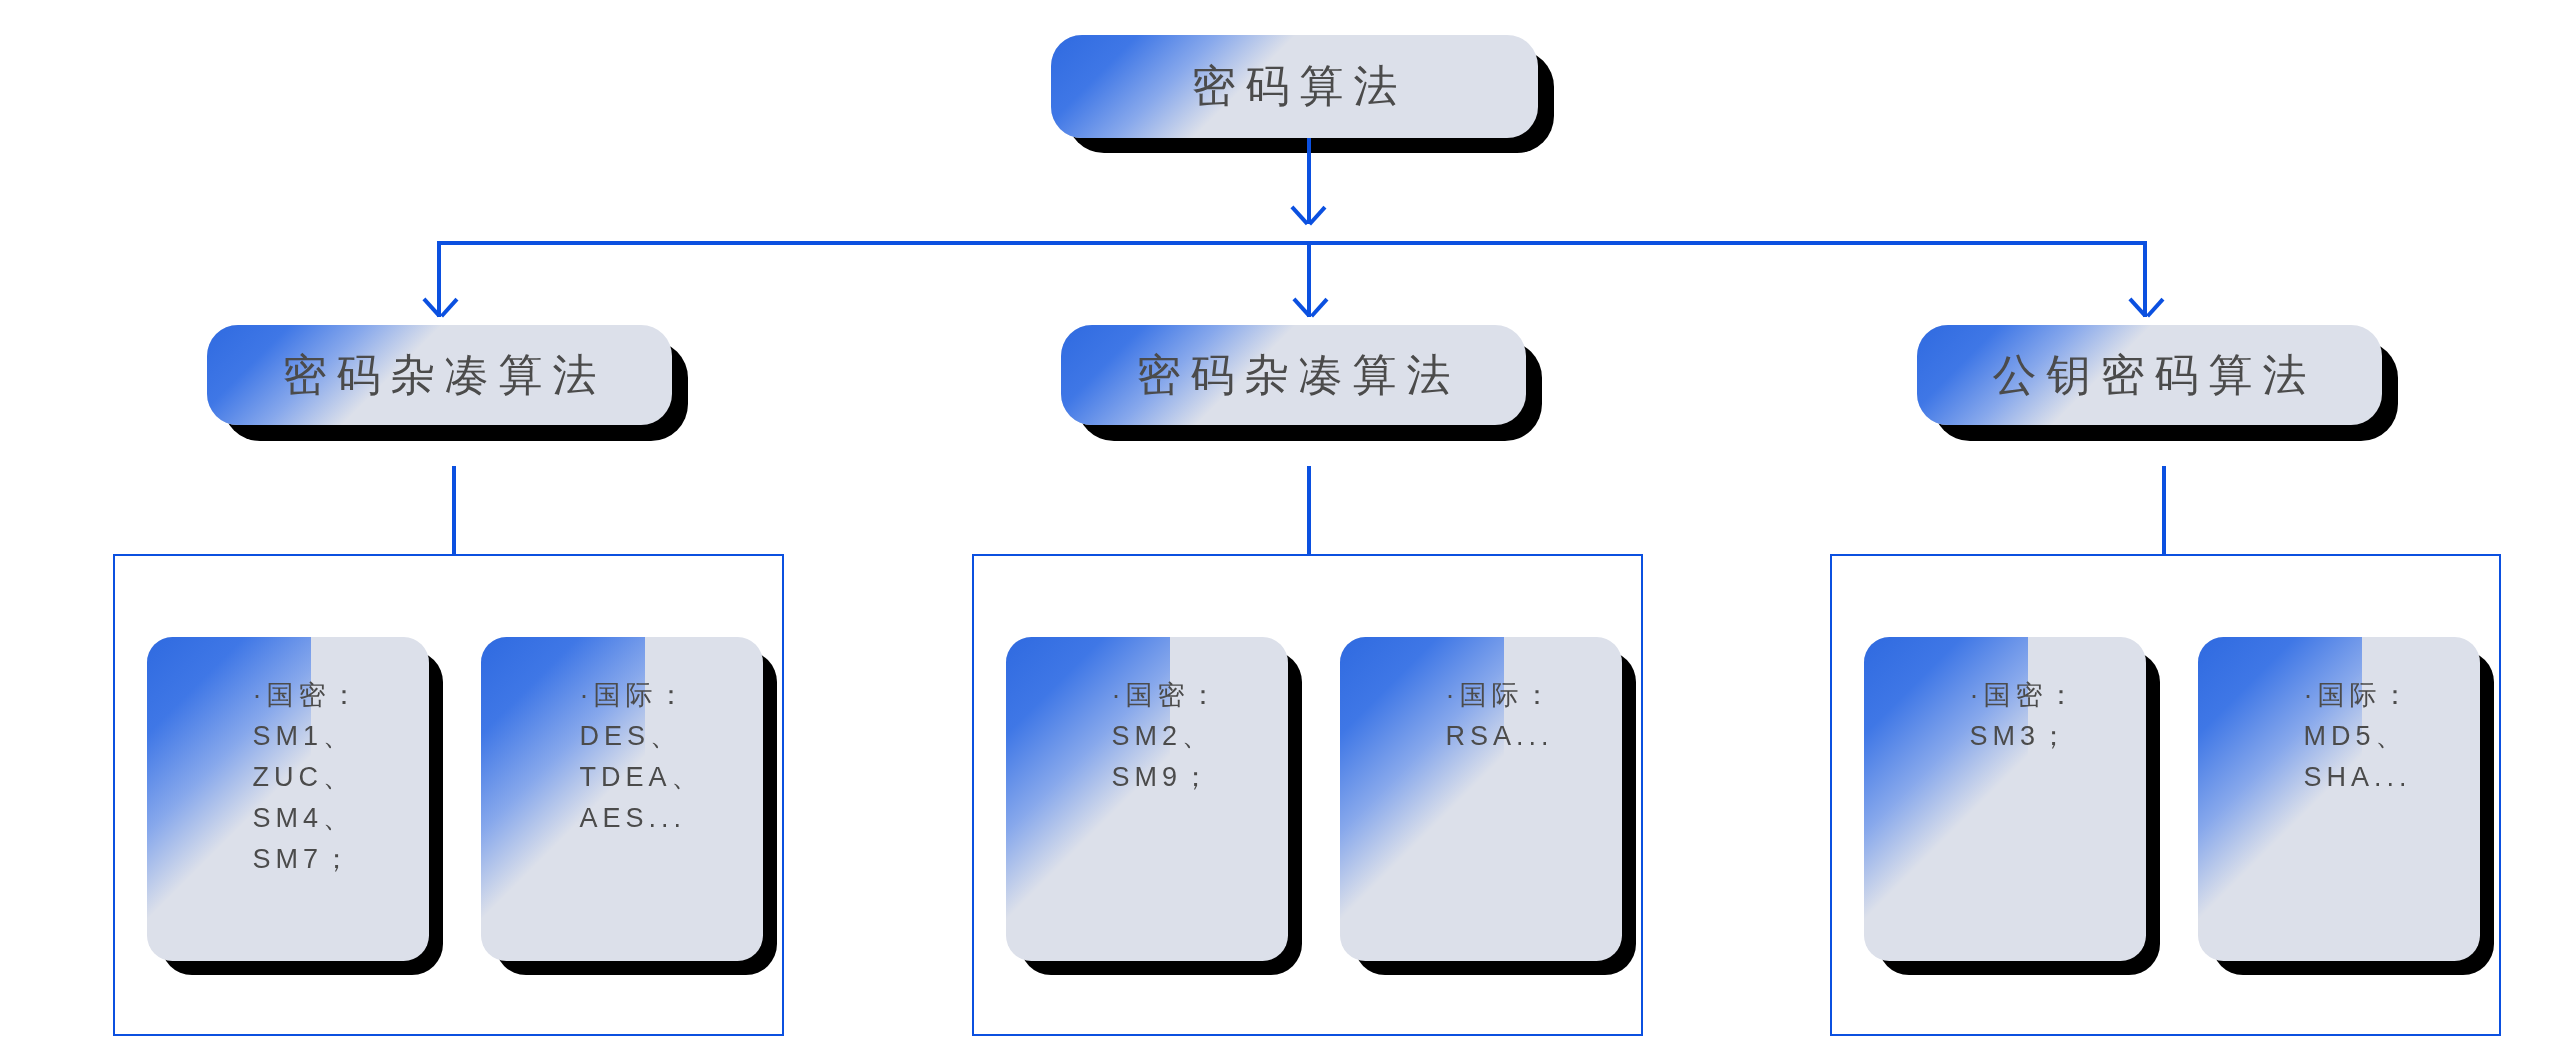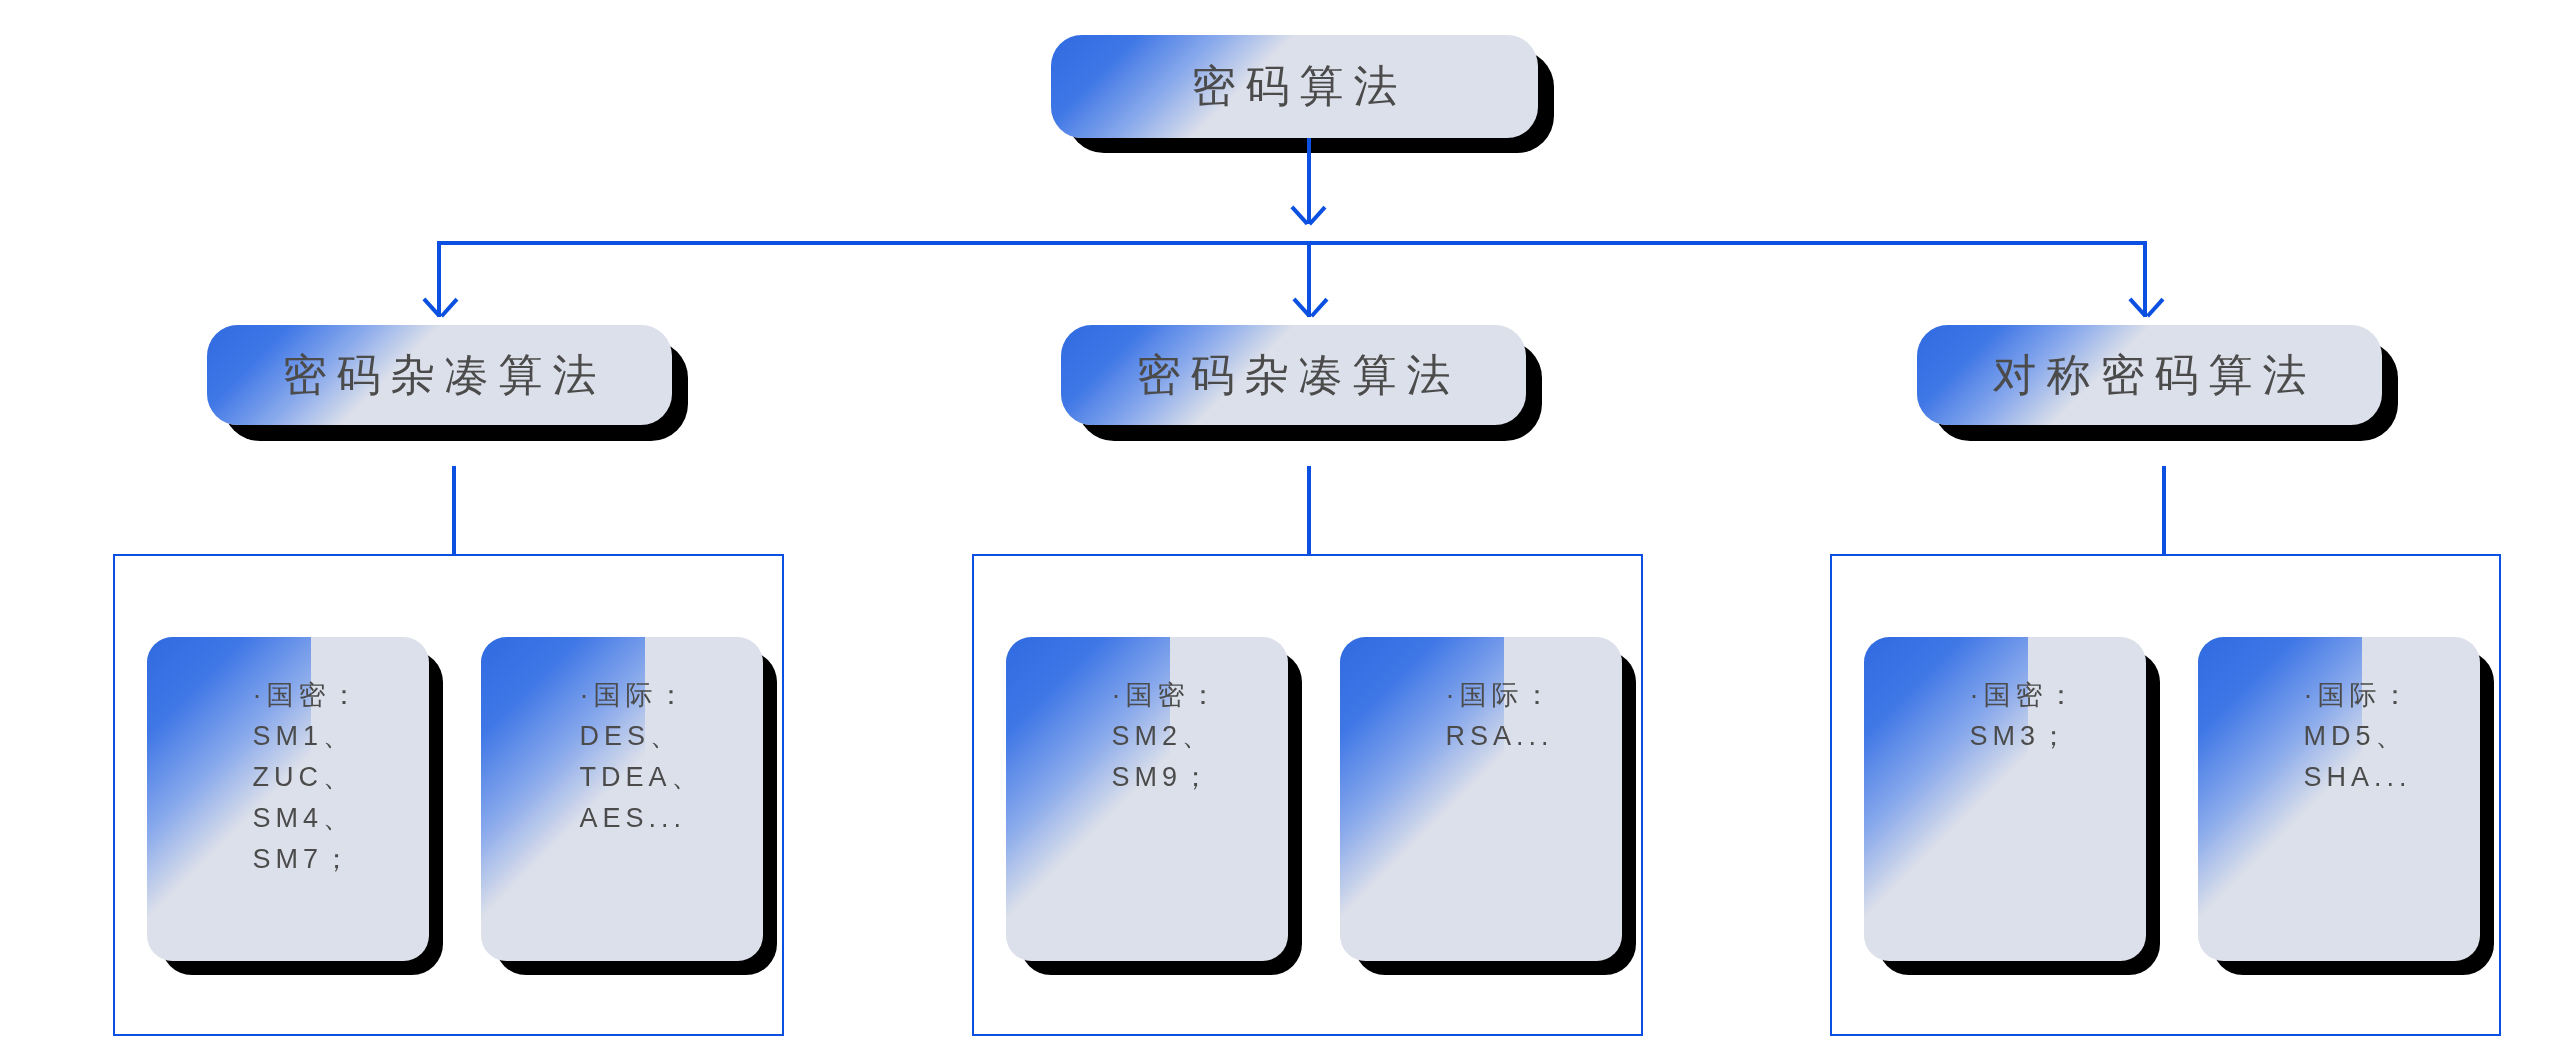--- a/index.html
+++ b/index.html
@@ -145,21 +145,21 @@
       <div class="grad"></div>
       <div class="label">·国际：
 RSA...</div>
     </div>
   </div>
 
   <div class="node title" style="left:1917px;top:296px;width:465px;height:100px;">
     <div class="shadow"></div>
     <div class="face">
       <div class="grad"></div>
-      <div class="label">对称密码算法</div>
+      <div class="label">公钥密码算法</div>
     </div>
   </div>
   <div class="vline" style="left:2162px;top:437px;height:90px;"></div>
 
   <div class="group" style="left:1830px;top:525px;width:671px;height:482px;"></div>
 
   <div class="node leaf" style="left:1864px;top:608px;width:282px;height:324px;">
     <div class="shadow"></div>
     <div class="face">
       <div class="grad"></div>

